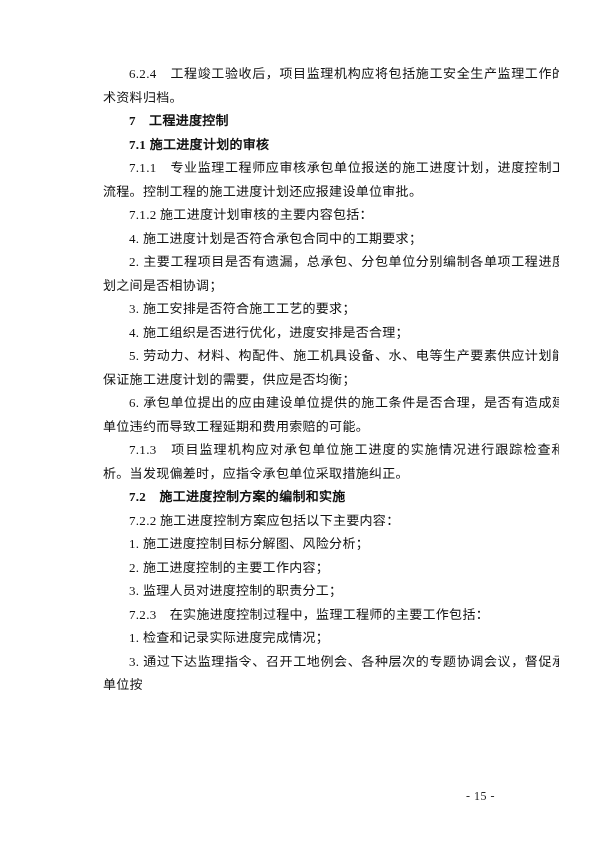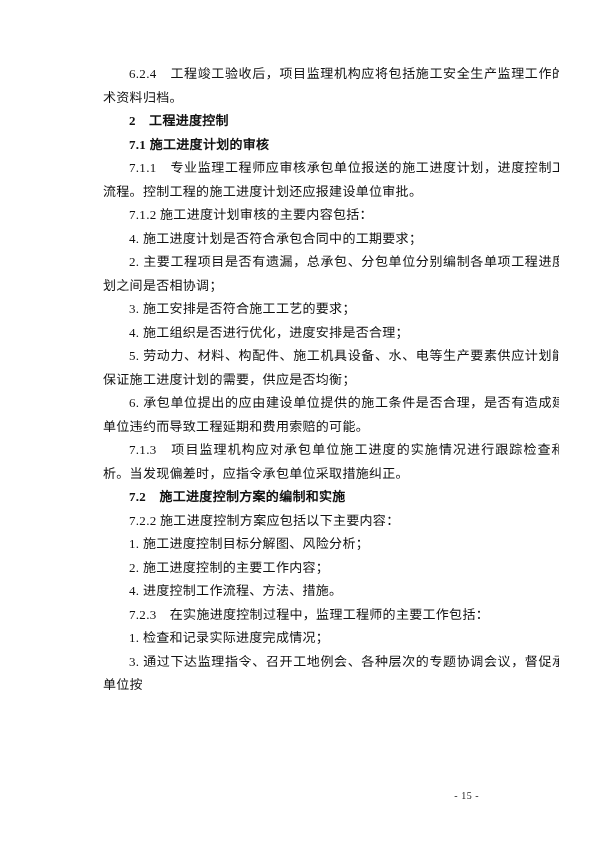--- a/index.html
+++ b/index.html
@@ -32,47 +32,47 @@
     text-indent: 2em;
     letter-spacing: 0.3px;
     word-break: break-all;
   }
   .para.heading {
     font-weight: bold;
   }
   .page-number {
     position: absolute;
     top: 786px;
-    right: 80px;
-    font-size: 10px;
+    right: 64px;
+    font-size: 12px;
     line-height: 12px;
     color: #222222;
     letter-spacing: 0.5px;
   }
 </style>
 </head>
 <body>
 
 <div class="page">
   <div class="doc-body">
       <p class="para">6.2.4　工程竣工验收后，项目监理机构应将包括施工安全生产监理工作的技术资料归档。</p>
-      <p class="para heading">2　工程进度控制</p>
+      <p class="para heading">7　工程进度控制</p>
       <p class="para heading">7.1 施工进度计划的审核</p>
       <p class="para">7.1.1　专业监理工程师应审核承包单位报送的施工进度计划，进度控制工作流程。控制工程的施工进度计划还应报建设单位审批。</p>
       <p class="para">7.1.2 施工进度计划审核的主要内容包括：</p>
       <p class="para">4. 施工进度计划是否符合承包合同中的工期要求；</p>
       <p class="para">2. 主要工程项目是否有遗漏，总承包、分包单位分别编制各单项工程进度计划之间是否相协调；</p>
       <p class="para">3. 施工安排是否符合施工工艺的要求；</p>
       <p class="para">4. 施工组织是否进行优化，进度安排是否合理；</p>
       <p class="para">5. 劳动力、材料、构配件、施工机具设备、水、电等生产要素供应计划能否保证施工进度计划的需要，供应是否均衡；</p>
       <p class="para">6. 承包单位提出的应由建设单位提供的施工条件是否合理，是否有造成建设单位违约而导致工程延期和费用索赔的可能。</p>
       <p class="para">7.1.3　项目监理机构应对承包单位施工进度的实施情况进行跟踪检查和分析。当发现偏差时，应指令承包单位采取措施纠正。</p>
       <p class="para heading">7.2　施工进度控制方案的编制和实施</p>
       <p class="para">7.2.2 施工进度控制方案应包括以下主要内容：</p>
       <p class="para">1. 施工进度控制目标分解图、风险分析；</p>
       <p class="para">2. 施工进度控制的主要工作内容；</p>
-      <p class="para">4. 进度控制工作流程、方法、措施。</p>
+      <p class="para">3. 监理人员对进度控制的职责分工；</p>
       <p class="para">7.2.3　在实施进度控制过程中，监理工程师的主要工作包括：</p>
       <p class="para">1. 检查和记录实际进度完成情况；</p>
       <p class="para">3. 通过下达监理指令、召开工地例会、各种层次的专题协调会议，督促承包单位按</p>
     </div>
   <div class="page-number">- 15 -</div>
 </div>
 
 </body></html>

